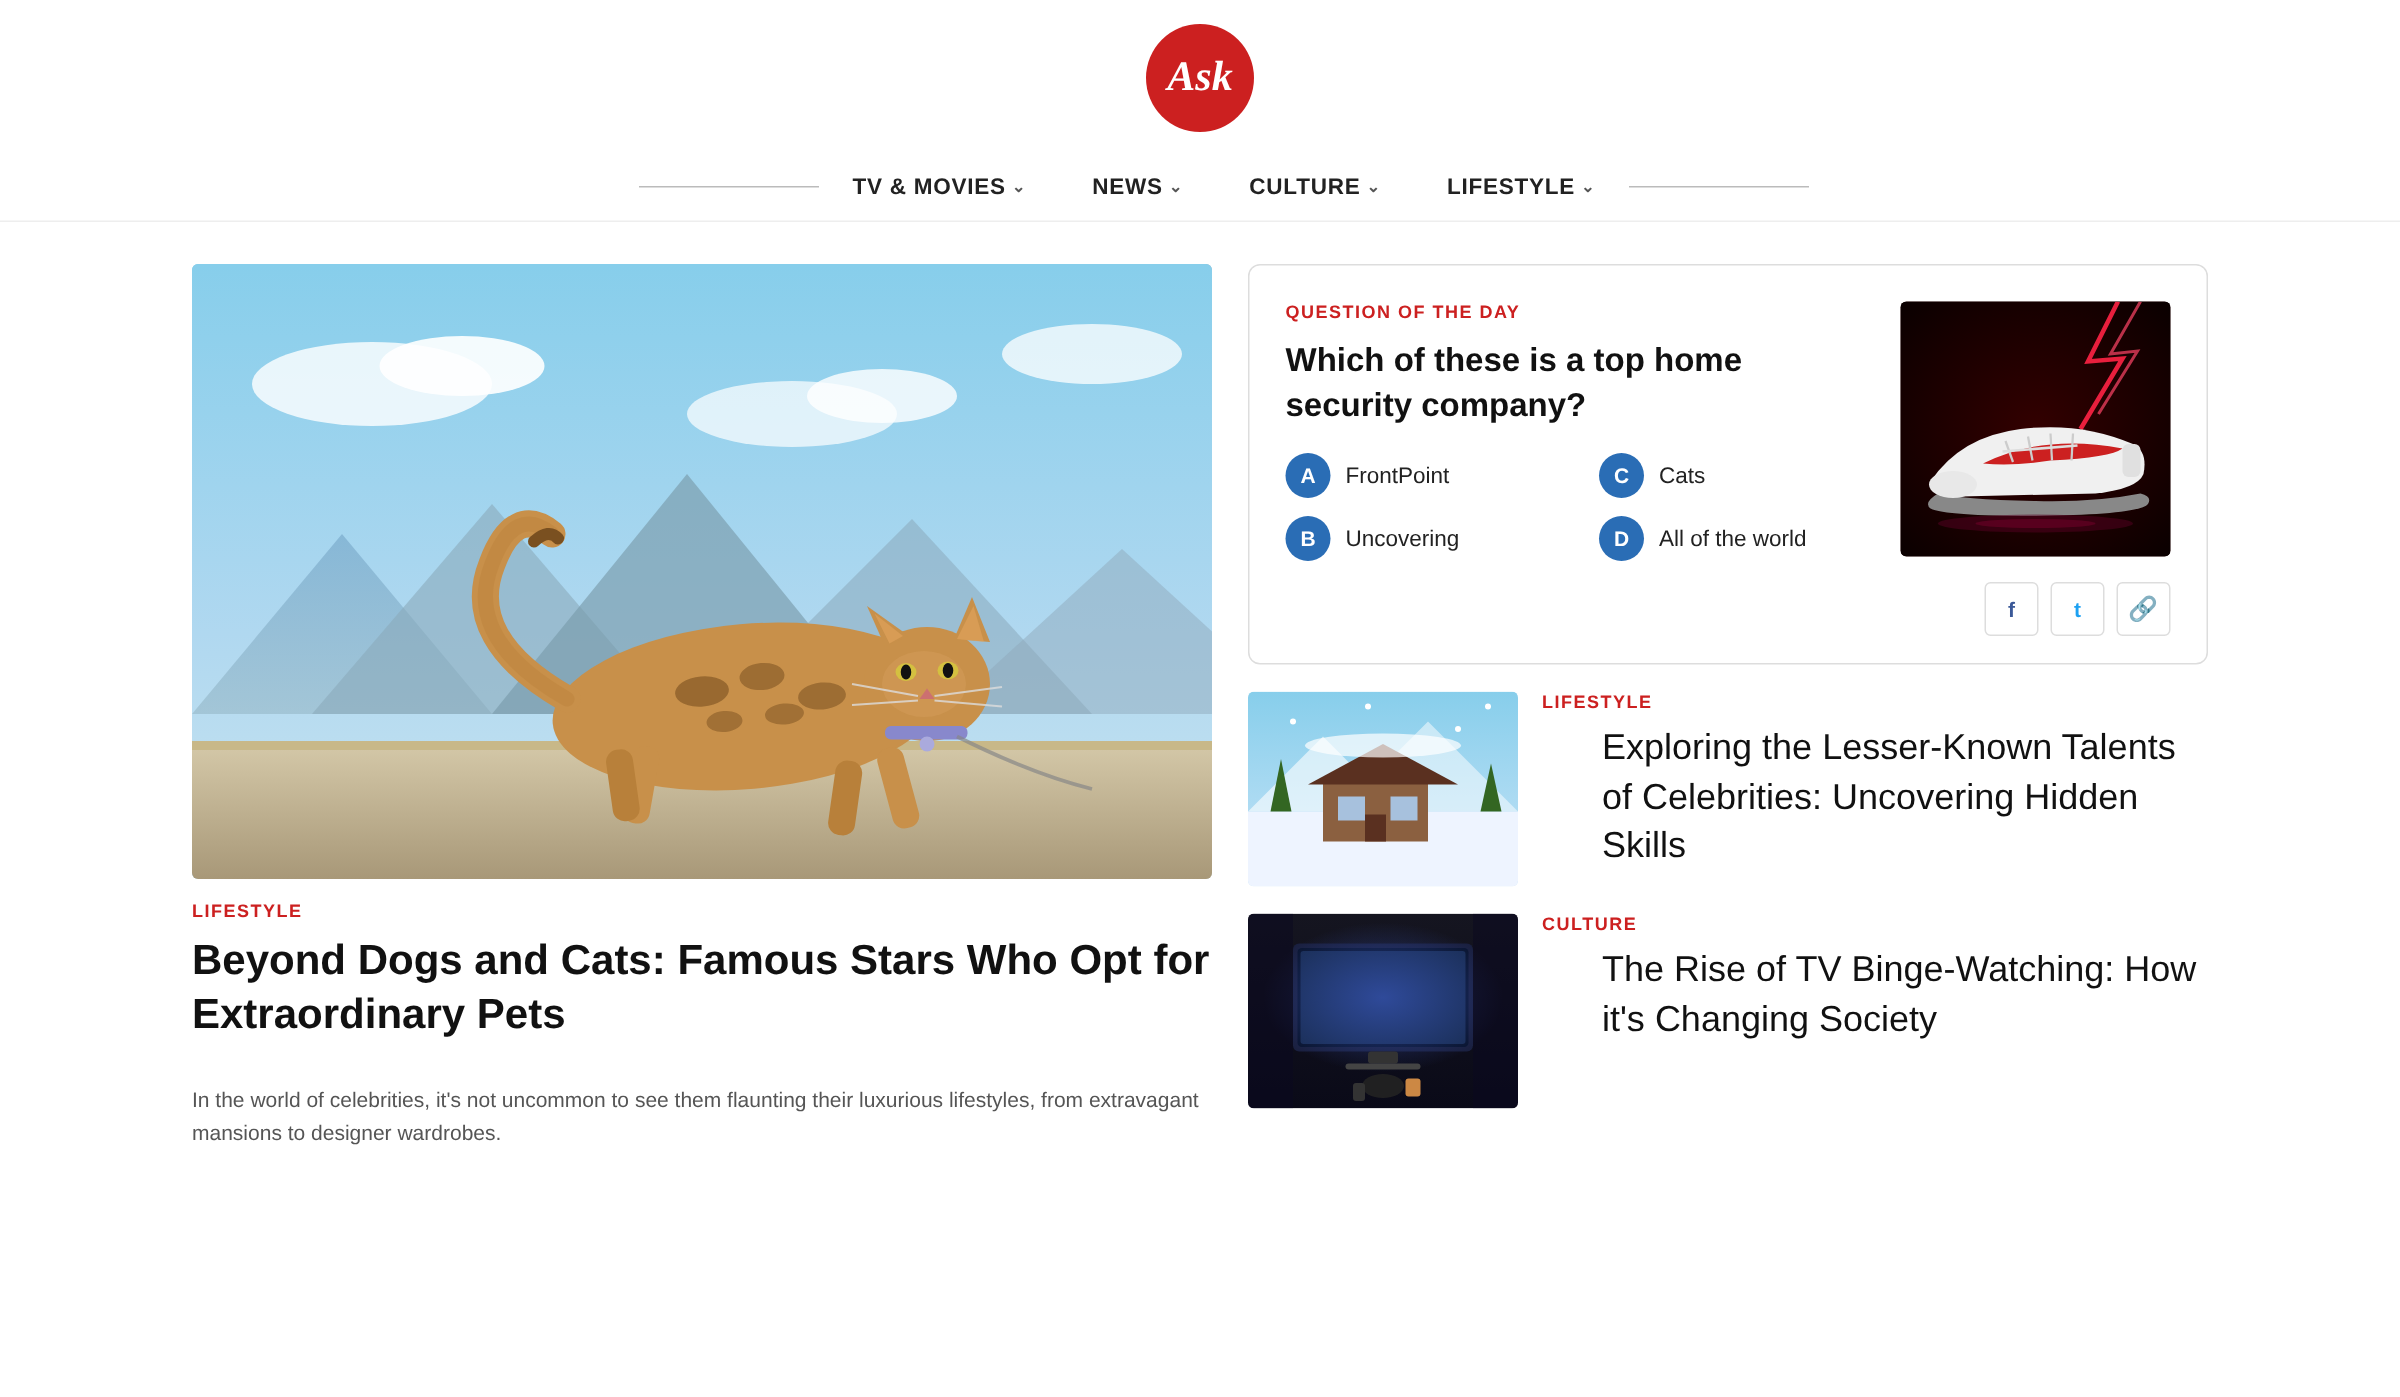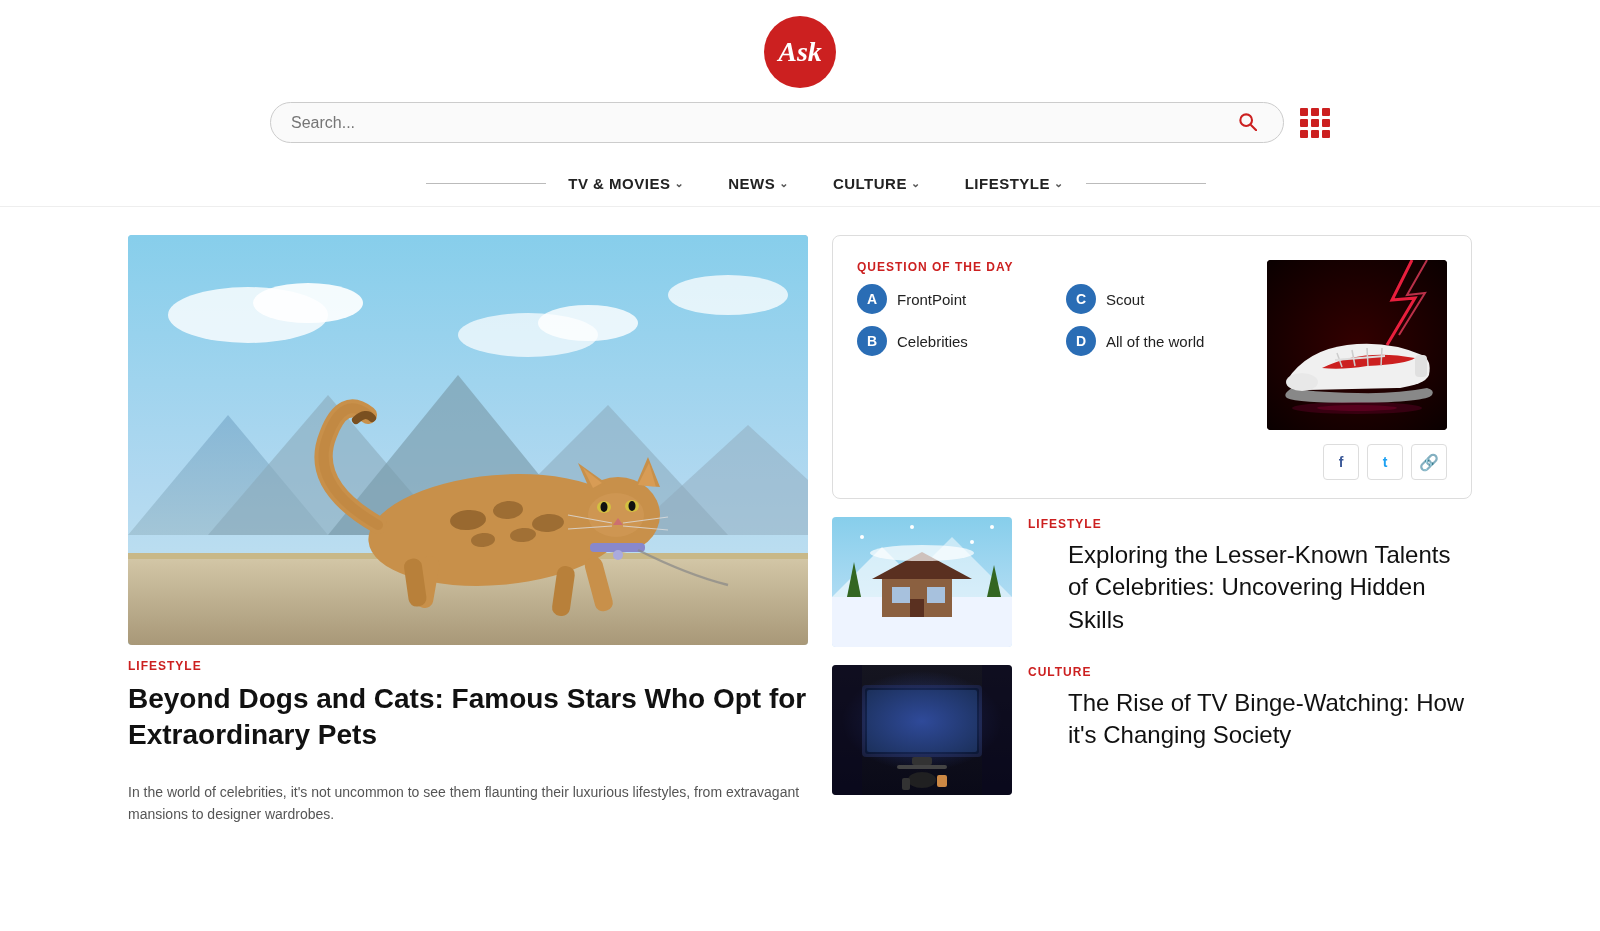--- a/index.html
+++ b/index.html
@@ -65,44 +65,20 @@
 </head>
 <body>
 
 <header class="header">
   <div class="logo-container">
     <div class="logo">
       <span class="logo-text">Ask</span>
     </div>
   </div>
 
-  <div class="search-bar-container">
-    <div class="search-bar">
-      <input class="search-input" type="text" placeholder="Search..." style="">
-      <button class="search-icon-btn">
-        <svg width="20" height="20" viewBox="0 0 24 24" fill="none" stroke="#cc2020" stroke-width="2.5" stroke-linecap="round" stroke-linejoin="round">
-          <circle cx="11" cy="11" r="7"></circle>
-          <line x1="17" y1="17" x2="23" y2="23"></line>
-        </svg>
-      </button>
-    </div>
-    <button class="grid-icon-btn">
-      <div class="grid-dots">
-        <div class="grid-dot"></div>
-          <div class="grid-dot"></div>
-          <div class="grid-dot"></div>
-        <div class="grid-dot"></div>
-          <div class="grid-dot"></div>
-          <div class="grid-dot"></div>
-        <div class="grid-dot"></div>
-          <div class="grid-dot"></div>
-          <div class="grid-dot"></div>
-      </div>
-    </button>
-  </div>
 
   <nav class="nav">
     <div class="nav-line"></div>
     <div class="nav-item">
       <span>TV &amp; MOVIES</span>
       <span class="nav-chevron">⌄</span>
     </div>
     <div class="nav-item">
       <span>NEWS</span>
       <span class="nav-chevron">⌄</span>
@@ -213,32 +189,33 @@
     <h1 class="article-title">Beyond Dogs and Cats: Famous Stars Who Opt for Extraordinary Pets</h1>
     <p class="article-excerpt">In the world of celebrities, it's not uncommon to see them flaunting their luxurious lifestyles, from extravagant mansions to designer wardrobes.</p>
   </section>
 
   <aside class="right-col">
 
     <div class="qotd-card">
       <div class="qotd-top">
         <div class="qotd-content">
           <div class="qotd-label">QUESTION OF THE DAY</div>
+          <div class="qotd-question">Which of these is a top home security company?</div>
           <div class="qotd-options">
             <div class="qotd-option">
               <div class="option-circle">A</div>
               <span class="option-text">FrontPoint</span>
             </div>
             <div class="qotd-option">
               <div class="option-circle">C</div>
-              <span class="option-text">Scout</span>
+              <span class="option-text">Cats</span>
             </div>
             <div class="qotd-option">
               <div class="option-circle">B</div>
-              <span class="option-text">Celebrities</span>
+              <span class="option-text">Uncovering</span>
             </div>
             <div class="qotd-option">
               <div class="option-circle">D</div>
               <span class="option-text">All of the world</span>
             </div>
           </div>
         </div>
 
         <div class="qotd-image">
           <svg viewBox="0 0 180 170" xmlns="http://www.w3.org/2000/svg" width="100%" height="100%">

